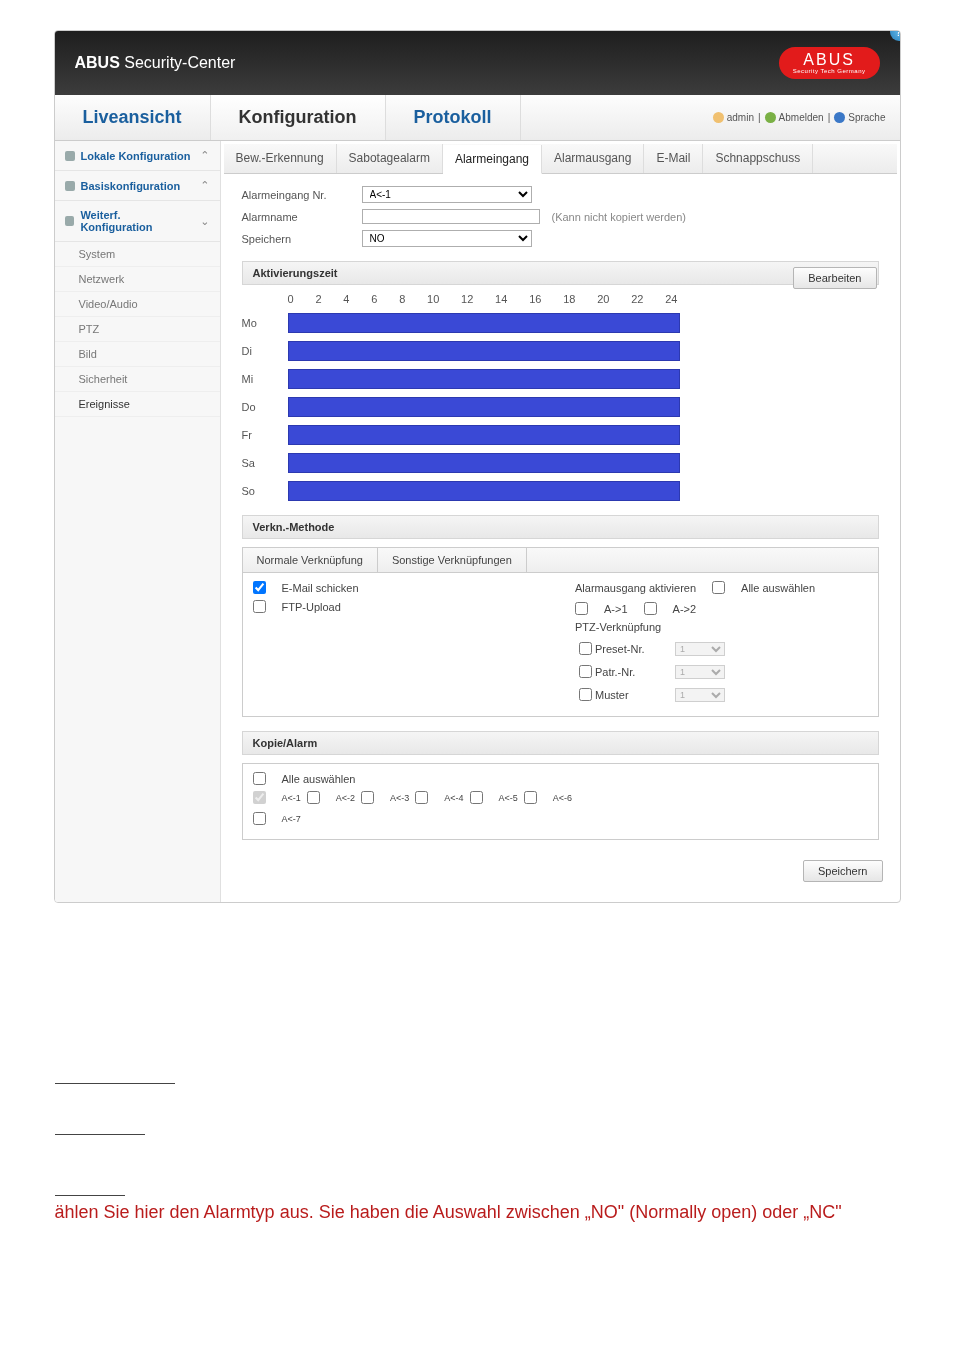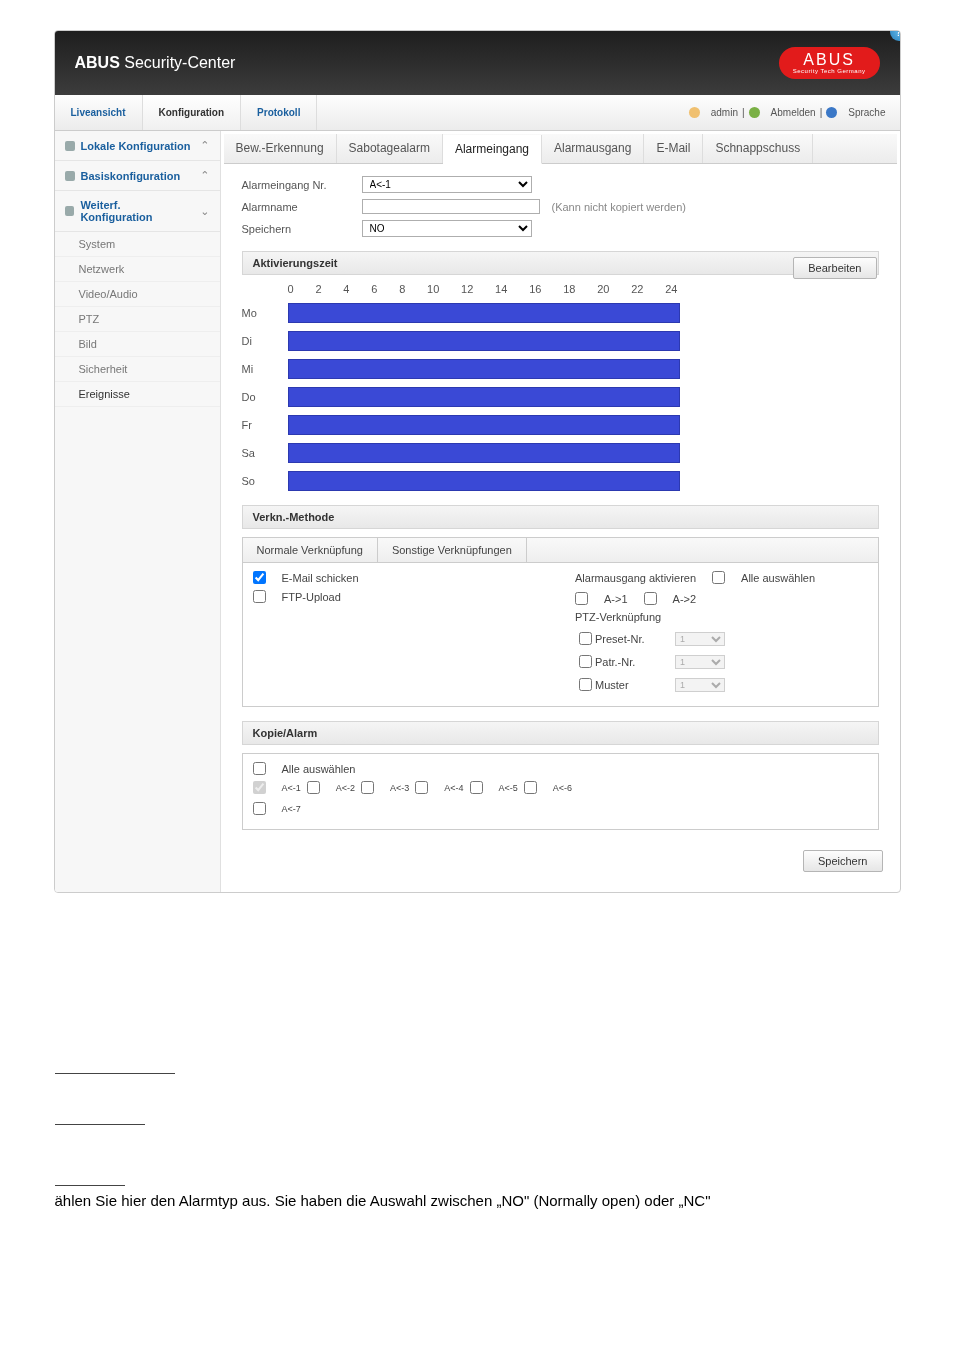--- a/index.html
+++ b/index.html
@@ -4,24 +4,24 @@
 <style>
   body{margin:0;font-family:Arial,Helvetica,sans-serif;font-size:11px;color:#444;background:#fff}
   .page{width:845px;margin:30px auto 0;border:1px solid #ccc;background:#fff;position:relative;border-radius:4px;overflow:hidden}
   .header{background:linear-gradient(#1e1e1e,#3c3c3c);color:#fff;padding:16px 20px;display:flex;align-items:center;justify-content:space-between}
   .header .title{font-size:16px}
   .header .title b{font-weight:bold}
   .logo{background:#e21b1b;color:#fff;border-radius:18px;padding:5px 14px;text-align:center;font-family:Impact,'Arial Black',sans-serif}
   .logo .big{font-size:16px;letter-spacing:2px;line-height:1}
   .logo .small{font-size:6px;letter-spacing:0.5px}
   .topnav{display:flex;background:linear-gradient(#fdfdfd,#ececec);border-bottom:1px solid #ccc}
-  .topnav .tab{padding:12px 16px;font-size:10px;color:#1a5f9e;border-right:1px solid #ddd;cursor:pointer;font-weight:bold}
+  .topnav .tab{padding:12px 28px;font-size:18px;color:#1a5f9e;border-right:1px solid #ddd;cursor:pointer;font-weight:bold}
   .topnav .tab.active{background:linear-gradient(#fff,#f0f0f0);color:#333}
   .topnav .right{margin-left:auto;display:flex;align-items:center;padding-right:14px;gap:4px;font-size:10px;color:#555}
-  .topnav .right span{display:inline-flex;align-items:center;gap:11px}
+  .topnav .right span{display:inline-flex;align-items:center;gap:3px}
   .ric{width:11px;height:11px;display:inline-block;border-radius:50%}
   .ric.user{background:#f0c070}
   .ric.out{background:#7ab045}
   .ric.lang{background:#3b78c7}
   .body{display:flex;min-height:660px}
   .sidebar{width:165px;background:#f7f7f7;border-right:1px solid #e0e0e0}
   .sidebar .group{padding:8px 10px;border-bottom:1px solid #e5e5e5;cursor:pointer;color:#1a5f9e;font-weight:bold;display:flex;align-items:center;gap:6px}
   .sidebar .group .tg{margin-left:auto;color:#888;font-weight:normal}
   .sidebar .group.plain{color:#1a5f9e}
   .sidebar .sub{padding:6px 10px 6px 24px;color:#777;border-bottom:1px solid #eee;cursor:pointer;font-weight:normal}
@@ -50,21 +50,21 @@
   .lnk-box{border:1px solid #ccc;border-top:none;padding:8px 10px}
   .lcol{display:flex;gap:30px}
   .lcol > div{flex:1}
   .chk{display:flex;align-items:center;gap:16px;margin-bottom:6px;color:#444}
   .chk input{margin:0}
   .ptz-row{display:flex;align-items:center;gap:0;margin-bottom:4px}
   .ptz-row select{width:50px;font-size:9px;border:1px solid #bbb;background:#eee;color:#888}
   .copy-box{border:1px solid #ccc;padding:8px 10px;margin-top:6px}
   .copy-chks{display:flex;flex-wrap:wrap;gap:2px 6px;margin-top:4px;color:#555;font-size:9px}
   .save-area{text-align:right;padding:8px 14px}
-  .foot-text{width:845px;margin:180px auto 30px;font-size:15px;color:#000000}
+  .foot-text{width:845px;margin:180px auto 30px;font-size:18px;color:#b91c1c}
   .foot-text .rule{border-top:1px solid #444;margin:60px 0 0 0;width:120px}
   .foot-text .rule2{border-top:1px solid #444;margin:50px 0 0 0;width:90px}
   .foot-text .rule3{border-top:1px solid #444;margin:60px 0 6px 0;width:70px}
   .qmark{position:absolute;right:-8px;top:-8px;width:18px;height:18px;border-radius:50%;background:radial-gradient(#5bb4e8,#2a7fb8);color:#fff;font-size:12px;text-align:center;line-height:18px}
 </style>
 </head>
 <body>
 
 <div class="page">
   <div class="qmark">?</div>

